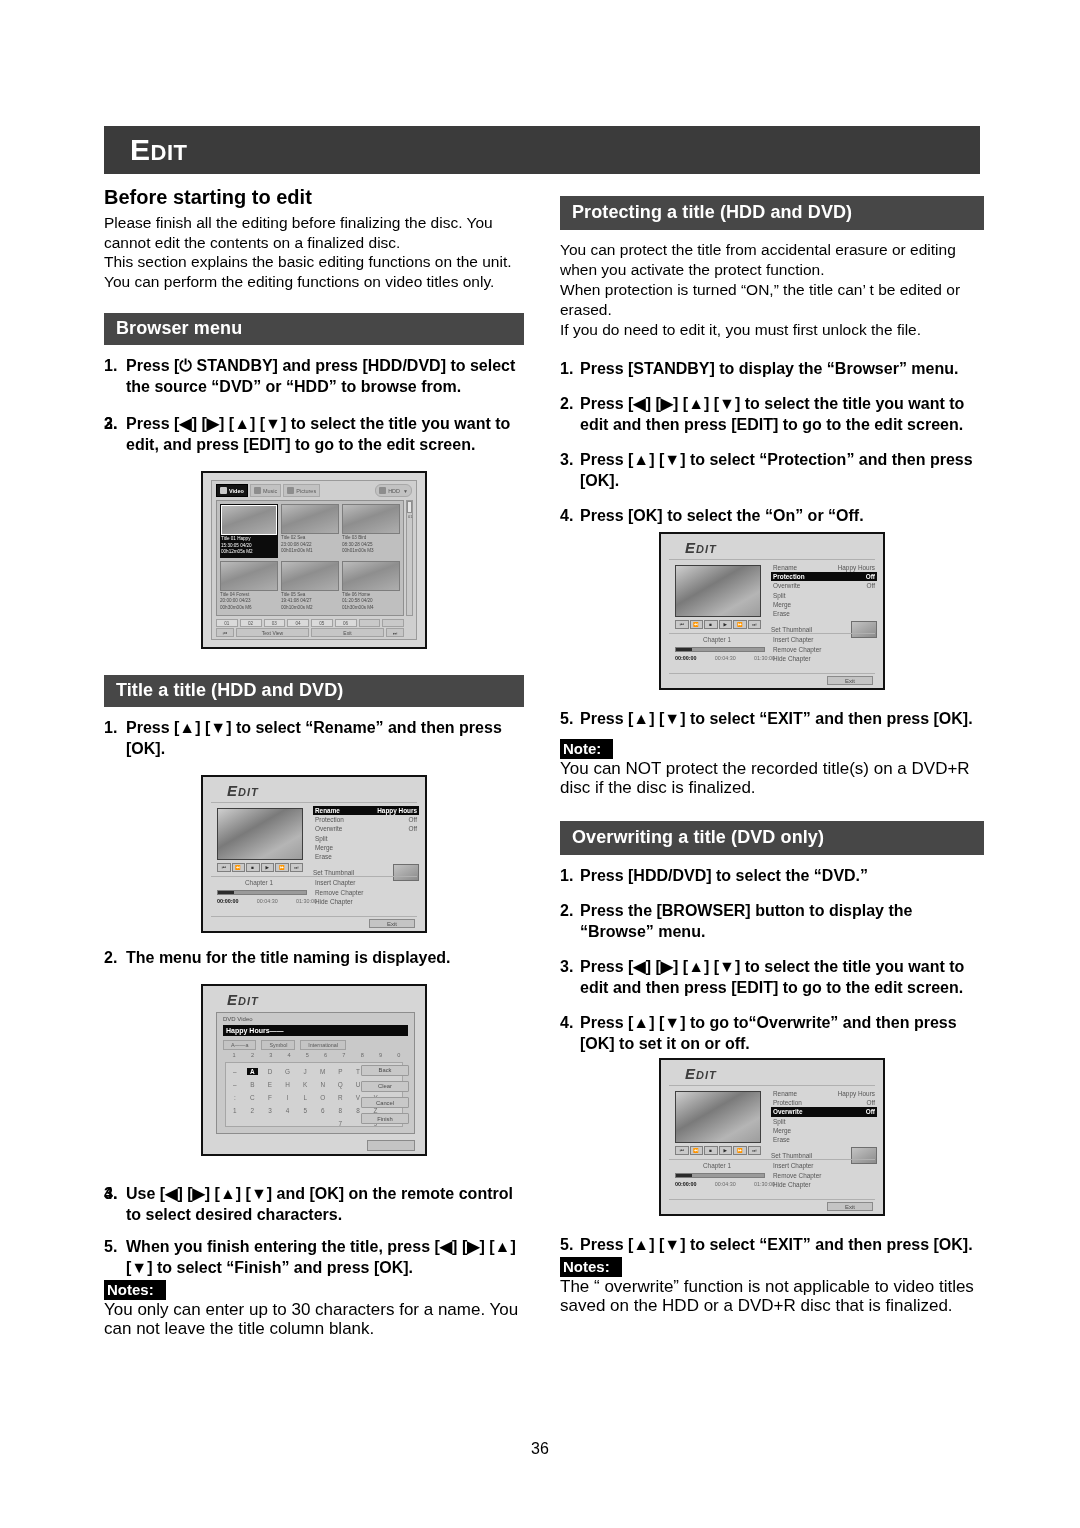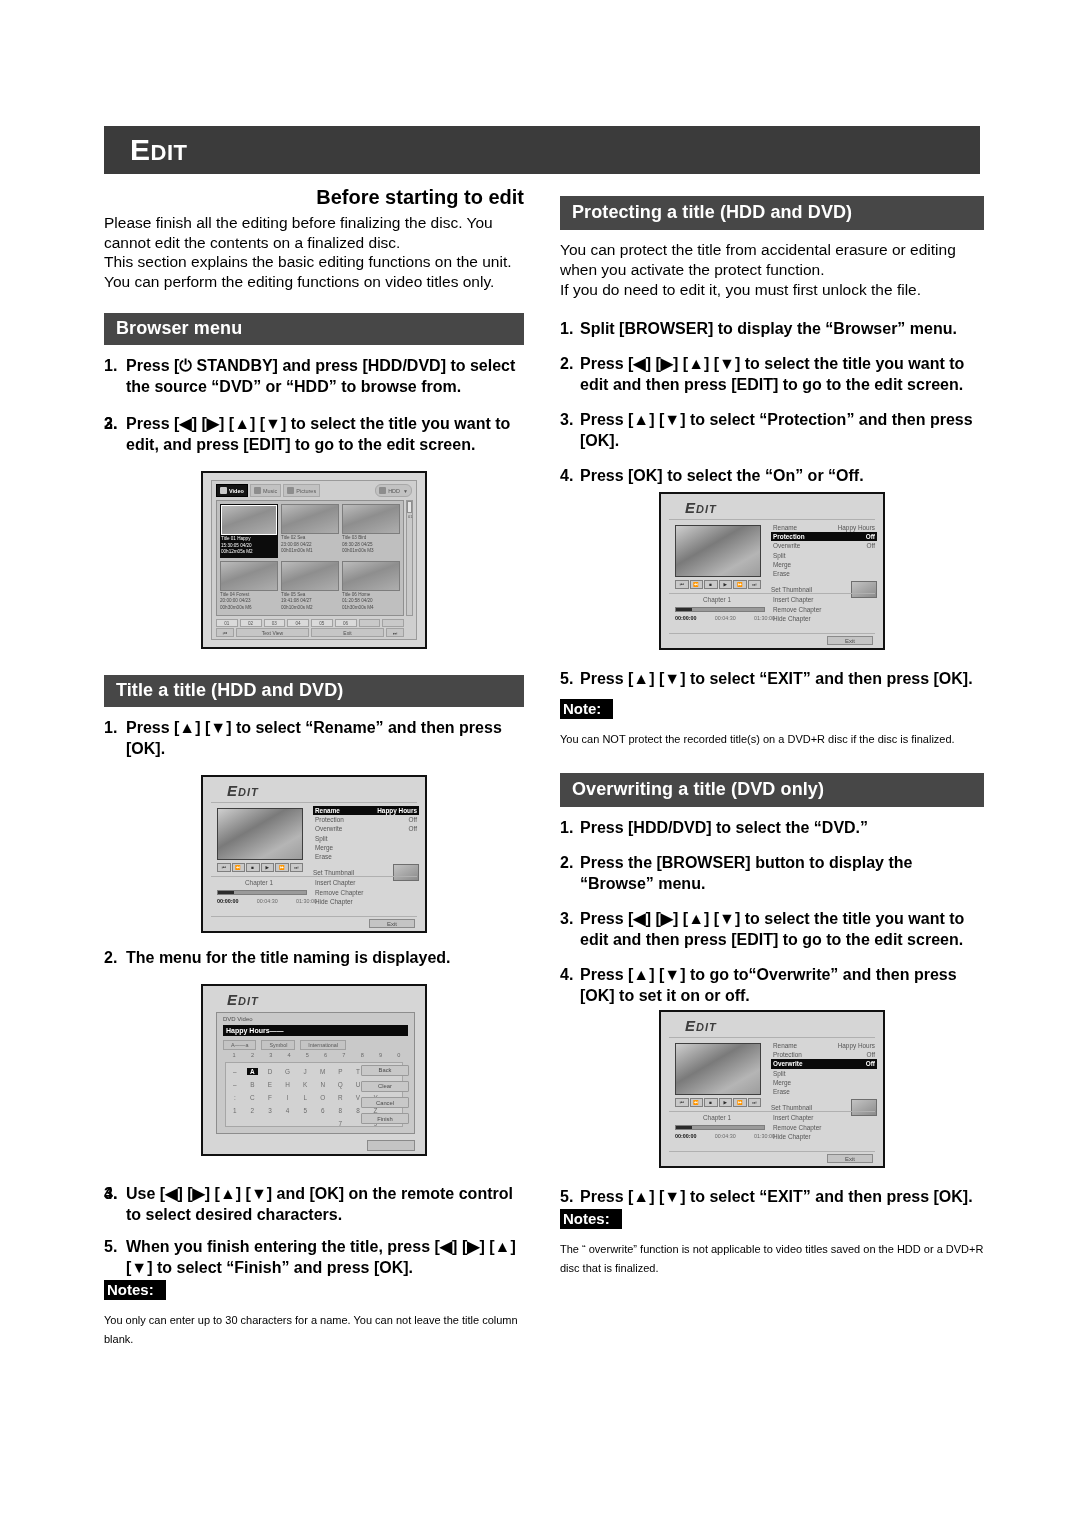--- a/index.html
+++ b/index.html
@@ -10,38 +10,38 @@
   .col-left{position:absolute;left:104px;top:186px;width:420px;}
   .col-right{position:absolute;left:560px;top:196px;width:424px;}
 
   
   .chapter-bar{position:absolute;left:104px;top:126px;width:876px;height:48px;background:#3b3b3b;}
   .chapter-bar .title{position:absolute;left:26px;top:7px;color:#fff;font-weight:bold;letter-spacing:.5px;}
   .chapter-bar .title .big{font-size:30px;}
   .chapter-bar .title .small{font-size:22px;}
 
   
-  h2.sub{font-size:20px;font-weight:bold;margin:0 0 4px 0;text-align:right;}
+  h2.sub{font-size:20px;font-weight:bold;margin:0 0 4px 0;}
   .bar{background:#474747;color:#fff;font-size:18px;font-weight:bold;padding:5px 8px 6px 12px;margin:0 0 10px 0;letter-spacing:.1px;}
   .bar.tall{padding:6px 0 7px 12px;}
 
   p.body{font-size:15.5px;line-height:19.5px;margin:0;}
   p.body.tight{line-height:20px;}
 
   
   ol.steps{list-style:none;margin:0;padding:0;}
   ol.steps li{font-size:16px;font-weight:bold;line-height:21px;margin:0 0 16px 0;position:relative;padding-left:22px;}
   ol.steps li .num{position:absolute;left:0;top:0;}
   ol.steps.tightgap li{margin-bottom:11px;}
   ol.steps.rgap li{margin-bottom:14px;padding-left:20px;}
   .plain{font-weight:normal;font-size:15.5px;}
 
   
   .noteflag{display:inline-block;background:#000;color:#fff;font-size:15px;font-weight:bold;padding:1px 12px 2px 3px;}
-  .notetext{font-size:11px;line-height:19px;margin:11px 0 0 0;}
+  .notetext{font-size:17px;line-height:19px;margin:0 0 0 0;}
 
   
   .pageno{position:absolute;left:0;top:1440px;width:1080px;text-align:center;font-size:16px;}
 
   
   .tvbox{border:2px solid #111;background:#d8d8d8;position:relative;box-sizing:border-box;}
 
   
   .browser{width:226px;height:178px;padding:6px;}
   .browser .inner{position:absolute;left:8px;top:7px;right:8px;bottom:7px;background:#cfcfcf;border:1px solid #9a9a9a;box-sizing:border-box;}
@@ -452,28 +452,29 @@
       <p class="notetext">You only can enter up to 30 characters for a name. You can not leave the title column blank.</p>
     </div>
 
   </div>
 
   <div class="col-right">
 
     <div class="bar tall">Protecting a title  (HDD and DVD)</div>
 
     <p class="body tight">You can protect the title from accidental erasure or editing when you activate the protect function.</p>
+    <p class="body tight">When protection is turned “ON,”  the title can’ t be edited or erased.</p>
     <p class="body tight">If you do need to edit it, you must first unlock the file.</p>
 
     <div style="height:18px"></div>
 
     <ol class="steps rgap">
       <li>
         <span class="num">1.</span>
-        <span>Split [BROWSER] to display the “Browser” menu.</span>
+        <span>Press [STANDBY] to display the “Browser” menu.</span>
       </li>
       <li>
         <span class="num">2.</span>
         <span>Press [◀] [▶] [▲] [▼] to select the title you want to edit and then press [EDIT] to go to the edit screen.</span>
       </li>
       <li>
         <span class="num">3.</span>
         <span>Press [▲] [▼] to select “Protection” and then press [OK].</span>
       </li>
       <li style="margin-bottom:6px">
@@ -664,14 +665,15 @@
       </li>
     </ol>
 
     <div>
       <span class="noteflag">Notes:</span>
       <p class="notetext">The “ overwrite”  function is not applicable to video titles saved on the HDD or a DVD+R disc that is finalized.</p>
     </div>
 
   </div>
 
+  <div class="pageno">36</div>
 
 </div>
 
 </body></html>

